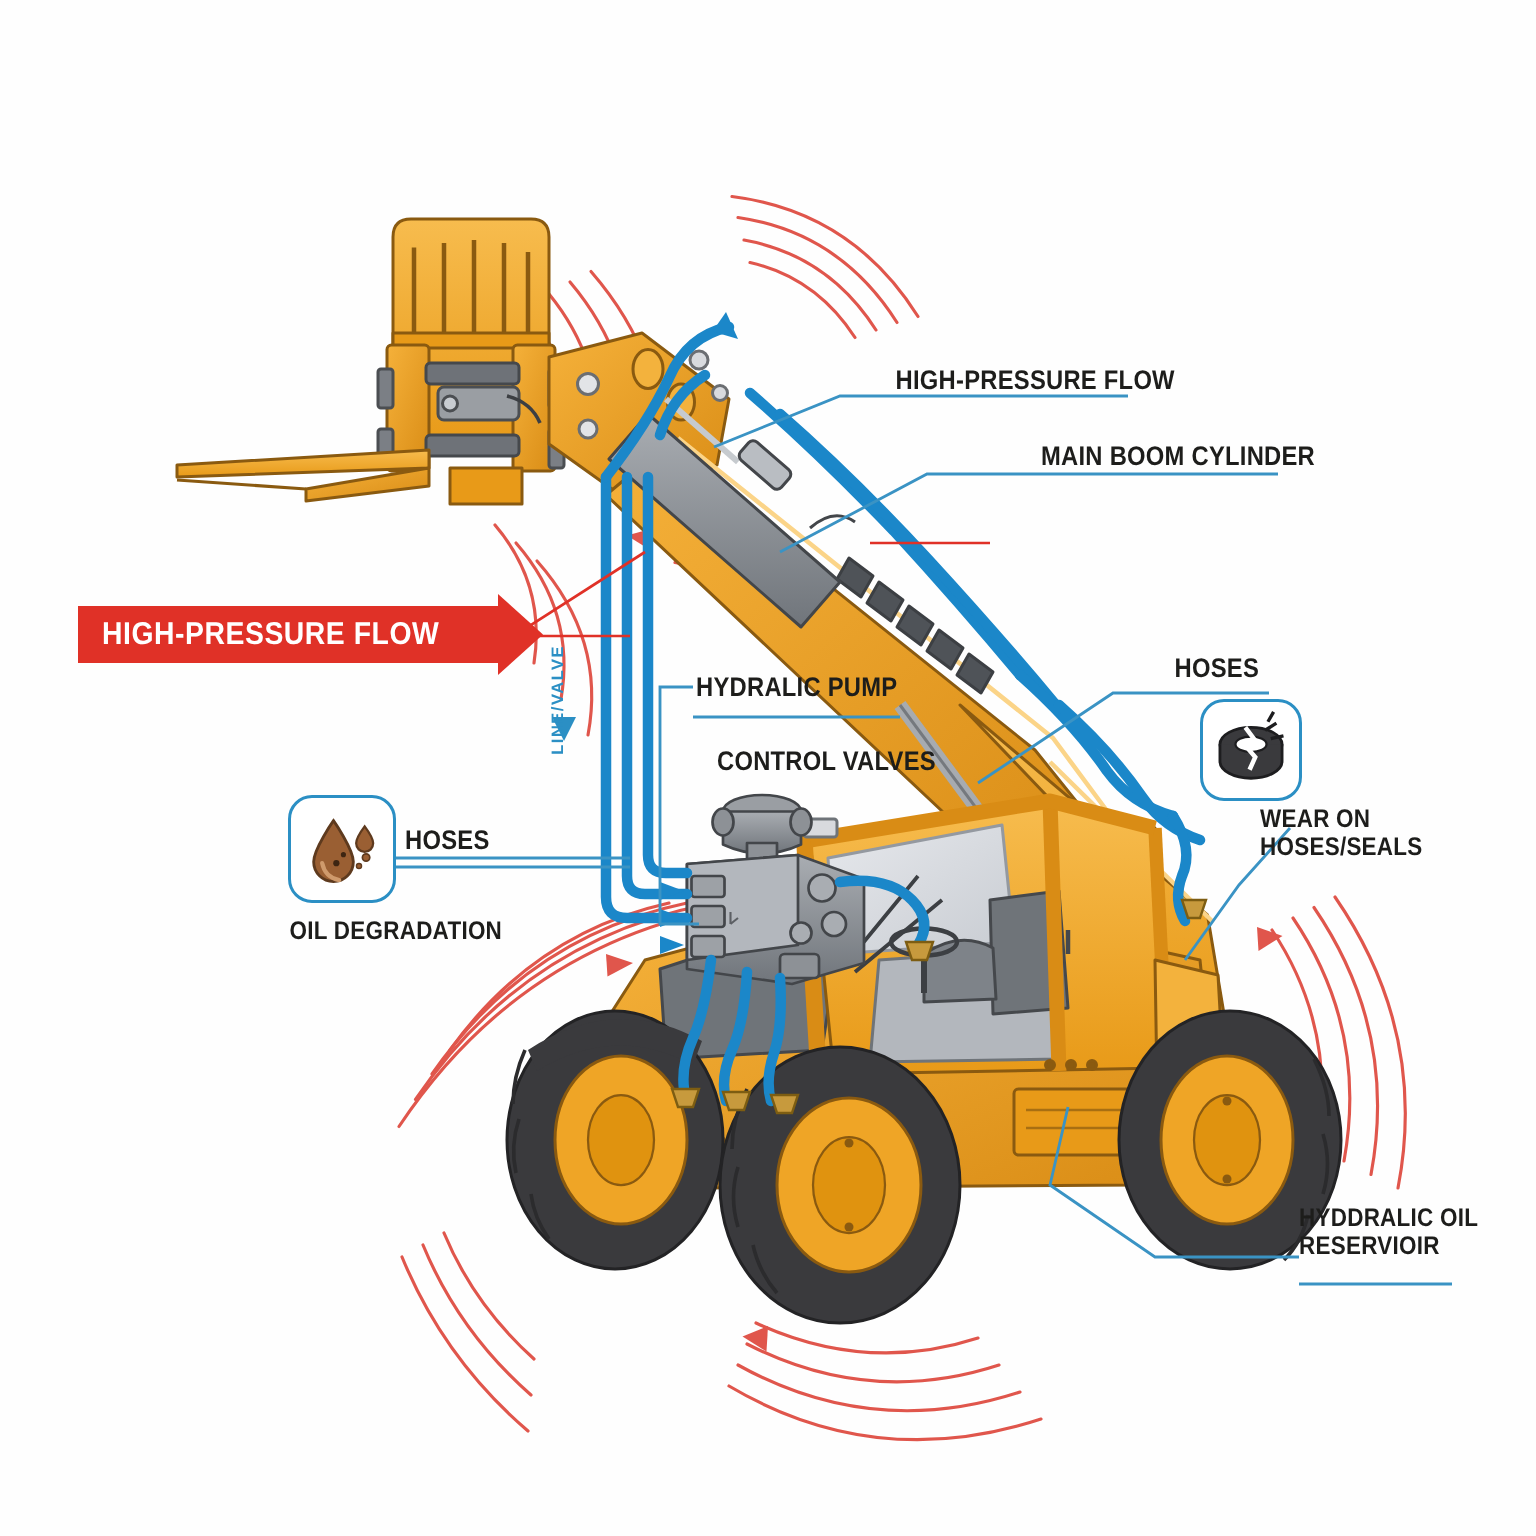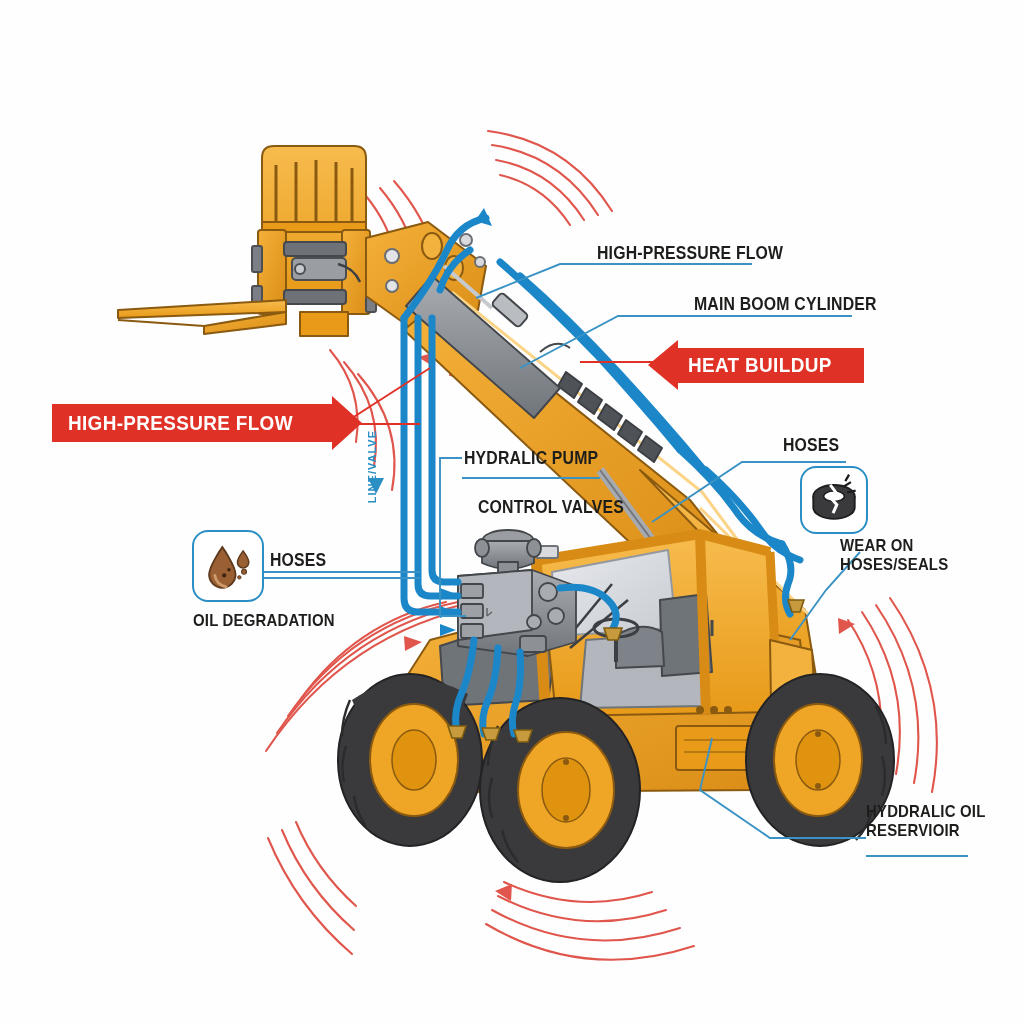--- a/index.html
+++ b/index.html
@@ -350,26 +350,20 @@
     </g>
   </svg>
 
   <div class="banner" style="left:52px;top:396px;">
     <div style="background:#e03127;height:38px;display:flex;align-items:center;padding:0 14px 0 16px;">
       <span class="txt">HIGH-PRESSURE FLOW</span>
     </div>
     <div style="width:0;height:0;border-top:27px solid transparent;border-bottom:27px solid transparent;border-left:30px solid #e03127;"></div>
   </div>
 
-  <div class="banner" style="left:648px;top:340px;">
-    <div style="width:0;height:0;border-top:25px solid transparent;border-bottom:25px solid transparent;border-right:30px solid #e03127;"></div>
-    <div style="background:#e03127;height:35px;display:flex;align-items:center;padding:0 16px 0 10px;">
-      <span class="txt">HEAT BUILDUP</span>
-    </div>
-  </div>
 
   <div class="lbl sz18" style="left:597px;top:243px;">HIGH-PRESSURE FLOW</div>
 
   <div class="lbl sz18" style="left:694px;top:294px;">MAIN BOOM CYLINDER</div>
 
   <div class="lbl sz18" style="left:464px;top:448px;">HYDRALIC PUMP</div>
 
   <div class="lbl sz18" style="left:478px;top:497px;">CONTROL VALVES</div>
 
   <div class="lbl sz18" style="left:270px;top:550px;">HOSES</div>

